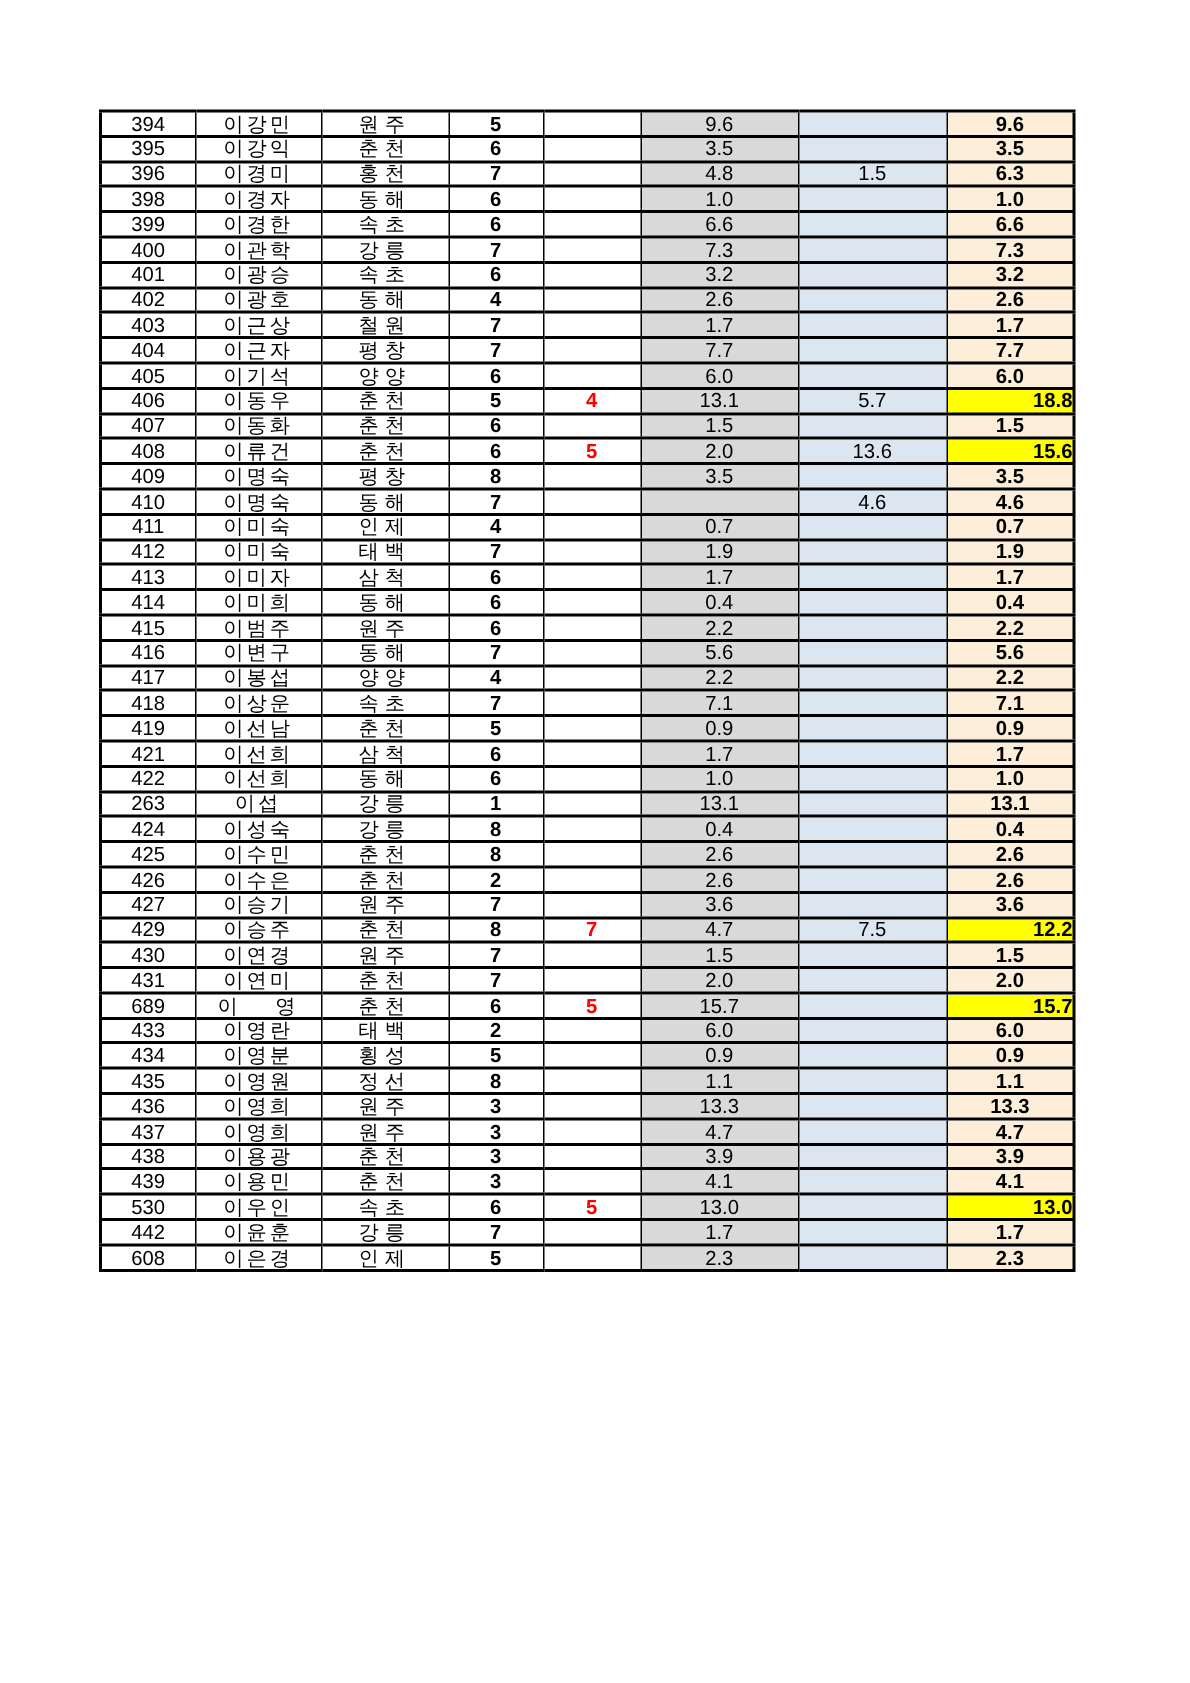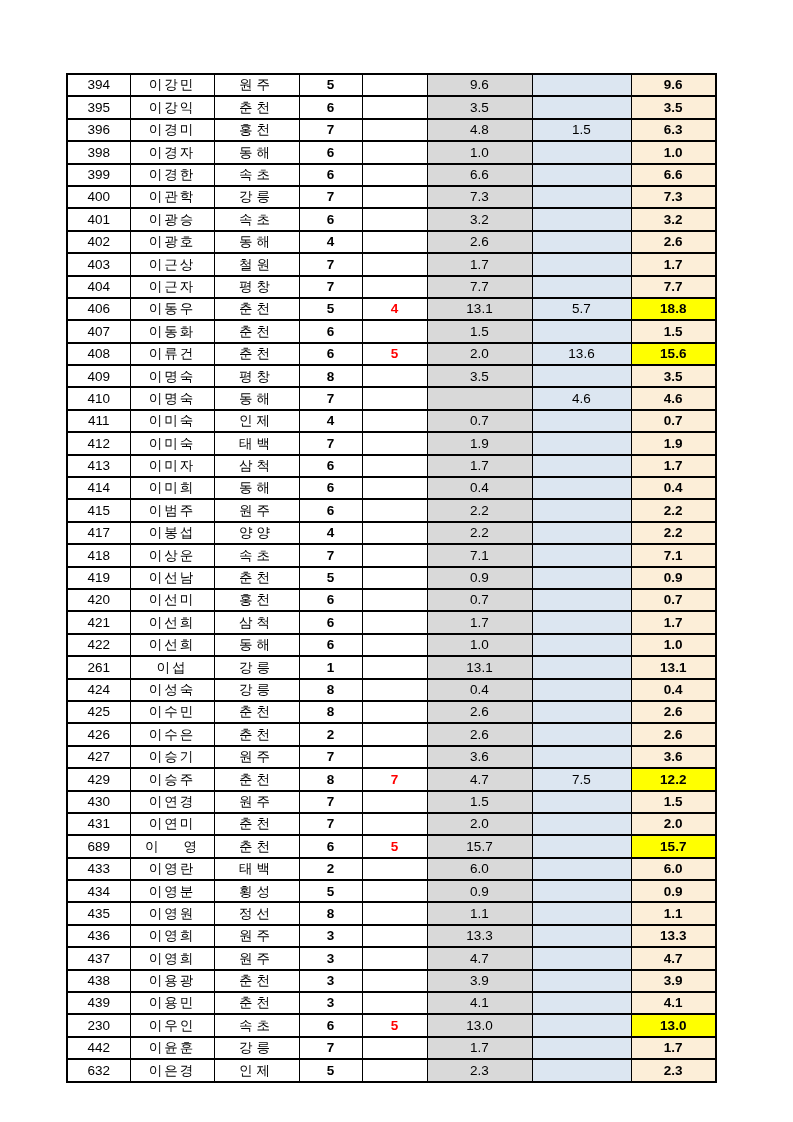--- a/index.html
+++ b/index.html
@@ -10,21 +10,21 @@
     font-family: "Liberation Sans", sans-serif;
     color: #000;
   }
   .page {
     position: absolute; inset: 0;
     background: #ffffff;
   }
   table.sheet {
     position: absolute;
     left: 66px; top: 73px;
-    width: 651px; height: 1010px;
+    width: 651px; height: 775px;
     border-collapse: collapse;
     table-layout: fixed;
     border: 2px solid var(--border, #000);
   }
   table.sheet td {
     border-left: 1px solid var(--border, #000);
     border-right: 1px solid var(--border, #000);
     border-top: 2px solid var(--border, #000);
     border-bottom: 2px solid var(--border, #000);
     padding: 0;
@@ -36,21 +36,21 @@
     white-space: pre;
   }
   td.col-no     { }
   td.col-name   { letter-spacing: 2px; padding-left: 2px; }
   td.col-region { letter-spacing: 4px; padding-left: 4px; margin-left: 48px; }
   td.col-grade  { font-weight: bold; }
   td.col-mark   { font-weight: bold; color: var(--red, #ff0000); }
   td.col-base   { background: var(--gray, #d9d9d9); }
   td.col-extra  { background: var(--blue, #dce6f1); }
   td.col-total  { background: var(--orange, #fceed8); font-weight: bold; }
-  td.col-total.hl { background: var(--highlight, #ffff00); }
+  td.col-total.hl { background: var(--highlight, #ffff00); text-align: right; }
 </style>
 </head>
 <body>
 
 <div class="page">
   <table class="sheet">
     <colgroup>
         <col style="width: 63px;">
         <col style="width: 84px;">
         <col style="width: 85px;">
@@ -155,20 +155,30 @@
           <td class="col-no">404</td>
           <td class="col-name">이근자</td>
           <td class="col-region">평창</td>
           <td class="col-grade">7</td>
           <td class="col-mark"></td>
           <td class="col-base">7.7</td>
           <td class="col-extra"></td>
           <td class="col-total">7.7</td>
         </tr>
         <tr>
+          <td class="col-no">405</td>
+          <td class="col-name">이기석</td>
+          <td class="col-region">양양</td>
+          <td class="col-grade">6</td>
+          <td class="col-mark"></td>
+          <td class="col-base">6.0</td>
+          <td class="col-extra"></td>
+          <td class="col-total">6.0</td>
+        </tr>
+        <tr>
           <td class="col-no">406</td>
           <td class="col-name">이동우</td>
           <td class="col-region">춘천</td>
           <td class="col-grade">5</td>
           <td class="col-mark">4</td>
           <td class="col-base">13.1</td>
           <td class="col-extra">5.7</td>
           <td class="col-total hl">18.8</td>
         </tr>
         <tr>
@@ -255,20 +265,30 @@
           <td class="col-no">415</td>
           <td class="col-name">이범주</td>
           <td class="col-region">원주</td>
           <td class="col-grade">6</td>
           <td class="col-mark"></td>
           <td class="col-base">2.2</td>
           <td class="col-extra"></td>
           <td class="col-total">2.2</td>
         </tr>
         <tr>
+          <td class="col-no">416</td>
+          <td class="col-name">이변구</td>
+          <td class="col-region">동해</td>
+          <td class="col-grade">7</td>
+          <td class="col-mark"></td>
+          <td class="col-base">5.6</td>
+          <td class="col-extra"></td>
+          <td class="col-total">5.6</td>
+        </tr>
+        <tr>
           <td class="col-no">417</td>
           <td class="col-name">이봉섭</td>
           <td class="col-region">양양</td>
           <td class="col-grade">4</td>
           <td class="col-mark"></td>
           <td class="col-base">2.2</td>
           <td class="col-extra"></td>
           <td class="col-total">2.2</td>
         </tr>
         <tr>
@@ -285,51 +305,41 @@
           <td class="col-no">419</td>
           <td class="col-name">이선남</td>
           <td class="col-region">춘천</td>
           <td class="col-grade">5</td>
           <td class="col-mark"></td>
           <td class="col-base">0.9</td>
           <td class="col-extra"></td>
           <td class="col-total">0.9</td>
         </tr>
         <tr>
-          <td class="col-no">420</td>
-          <td class="col-name">이선미</td>
-          <td class="col-region">홍천</td>
-          <td class="col-grade">6</td>
-          <td class="col-mark"></td>
-          <td class="col-base">0.7</td>
-          <td class="col-extra"></td>
-          <td class="col-total">0.7</td>
-        </tr>
-        <tr>
           <td class="col-no">421</td>
           <td class="col-name">이선희</td>
           <td class="col-region">삼척</td>
           <td class="col-grade">6</td>
           <td class="col-mark"></td>
           <td class="col-base">1.7</td>
           <td class="col-extra"></td>
           <td class="col-total">1.7</td>
         </tr>
         <tr>
           <td class="col-no">422</td>
           <td class="col-name">이선희</td>
           <td class="col-region">동해</td>
           <td class="col-grade">6</td>
           <td class="col-mark"></td>
           <td class="col-base">1.0</td>
           <td class="col-extra"></td>
           <td class="col-total">1.0</td>
         </tr>
         <tr>
-          <td class="col-no">261</td>
+          <td class="col-no">263</td>
           <td class="col-name">이섭</td>
           <td class="col-region">강릉</td>
           <td class="col-grade">1</td>
           <td class="col-mark"></td>
           <td class="col-base">13.1</td>
           <td class="col-extra"></td>
           <td class="col-total">13.1</td>
         </tr>
         <tr>
           <td class="col-no">424</td>
@@ -475,41 +485,41 @@
           <td class="col-no">439</td>
           <td class="col-name">이용민</td>
           <td class="col-region">춘천</td>
           <td class="col-grade">3</td>
           <td class="col-mark"></td>
           <td class="col-base">4.1</td>
           <td class="col-extra"></td>
           <td class="col-total">4.1</td>
         </tr>
         <tr>
-          <td class="col-no">230</td>
+          <td class="col-no">530</td>
           <td class="col-name">이우인</td>
           <td class="col-region">속초</td>
           <td class="col-grade">6</td>
           <td class="col-mark">5</td>
           <td class="col-base">13.0</td>
           <td class="col-extra"></td>
           <td class="col-total hl">13.0</td>
         </tr>
         <tr>
           <td class="col-no">442</td>
           <td class="col-name">이윤훈</td>
           <td class="col-region">강릉</td>
           <td class="col-grade">7</td>
           <td class="col-mark"></td>
           <td class="col-base">1.7</td>
           <td class="col-extra"></td>
           <td class="col-total">1.7</td>
         </tr>
         <tr>
-          <td class="col-no">632</td>
+          <td class="col-no">608</td>
           <td class="col-name">이은경</td>
           <td class="col-region">인제</td>
           <td class="col-grade">5</td>
           <td class="col-mark"></td>
           <td class="col-base">2.3</td>
           <td class="col-extra"></td>
           <td class="col-total">2.3</td>
         </tr>
       </tbody>
   </table>

